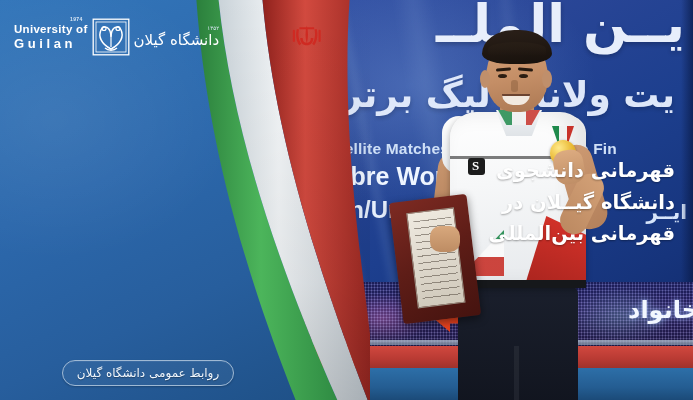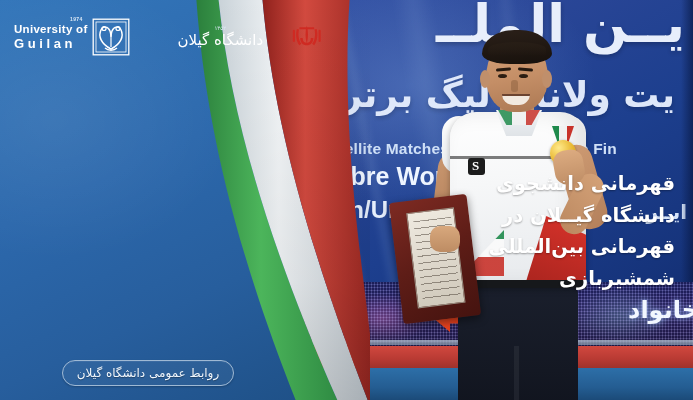--- a/index.html
+++ b/index.html
@@ -42,30 +42,29 @@
   .logo-year-en{
     position:absolute; left:56px; top:-1px;
     font-size:5px; font-weight:700; color:#dbe8f5; letter-spacing:.4px;
     font-family:"Liberation Sans",sans-serif;
   }
   .logo-mark{
     width:38px; height:38px; position:relative; flex:0 0 38px;
   }
   .logo-mark svg{ display:block; width:38px; height:38px; }
   .logo-fa{
-    color:#ffffff; text-align:center; line-height:1.1; position:relative;
+    color:#ffffff; text-align:right; line-height:1.1; position:relative;
     font-family:"DejaVu Sans",sans-serif;
-    margin-left:44px;
   }
   .logo-fa .f1{ font-size:5.5px; color:#dbe8f5; display:block; letter-spacing:.4px; margin-bottom:1px;}
   .logo-fa .f2{ font-size:15px; display:block; white-space:nowrap; font-weight:400; }
 
   
   .headline{
-    position:absolute; right:18px; top:168px; width:214px;
+    position:absolute; right:18px; top:155px; width:214px;
     z-index:8; text-align:right;
     color:#ffffff;
     font-family:"DejaVu Sans",sans-serif;
     font-weight:700;
     font-size:19.5px;
     line-height:1.62;
     letter-spacing:-.2px;
     text-shadow:0 1px 2px rgba(0,0,0,.33);
     direction:rtl;
   }
@@ -574,20 +573,19 @@
     <div class="logo-fa">
       <span class="f1">۱۳۵۲</span>
       <span class="f2">دانشگاه گیلان</span>
     </div>
   </div>
 
   <div class="headline">
     <span class="ln">قهرمانی دانشجوی</span>
     <span class="ln">دانشگاه گیــلان در</span>
     <span class="ln">قهرمانی بین‌المللی</span>
-    <span class="ln">شمشیربازی</span>
   </div>
 
   <div class="badge">
     <span>روابط عمومی دانشگاه گیلان</span>
   </div>
 
 </div>
 
 </body></html>

